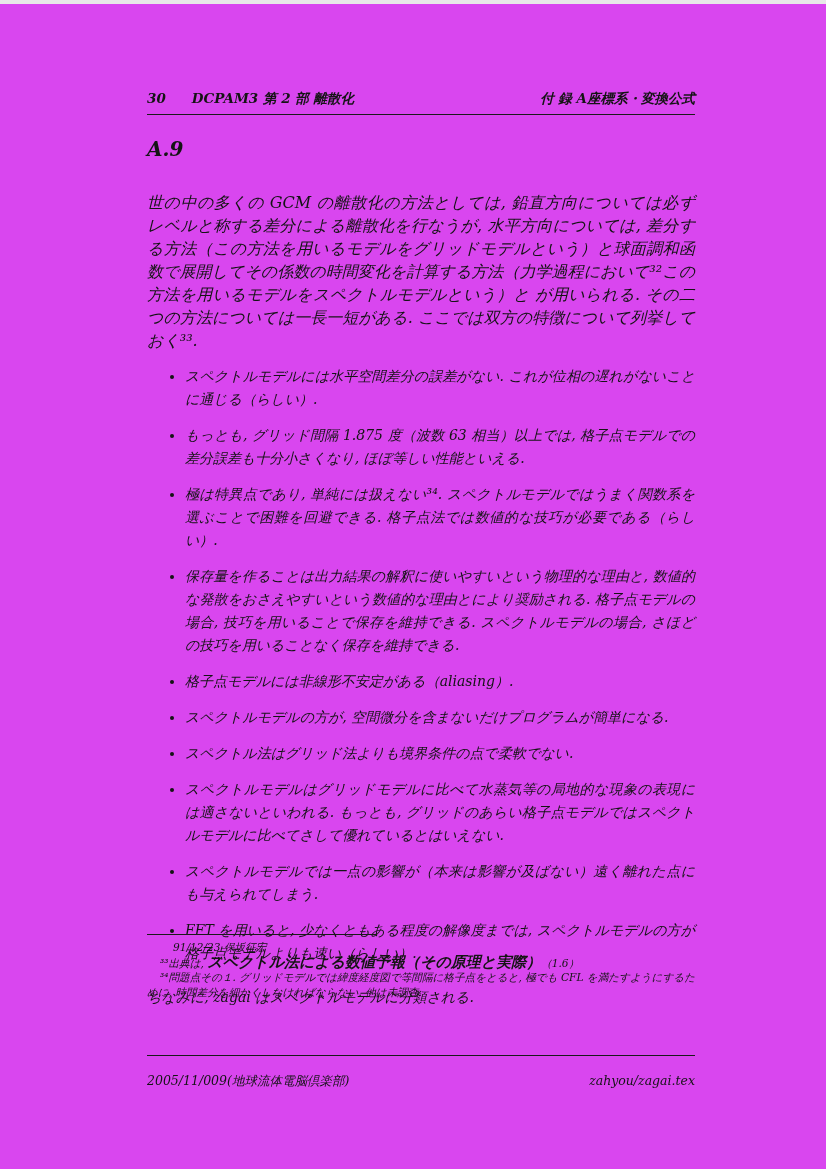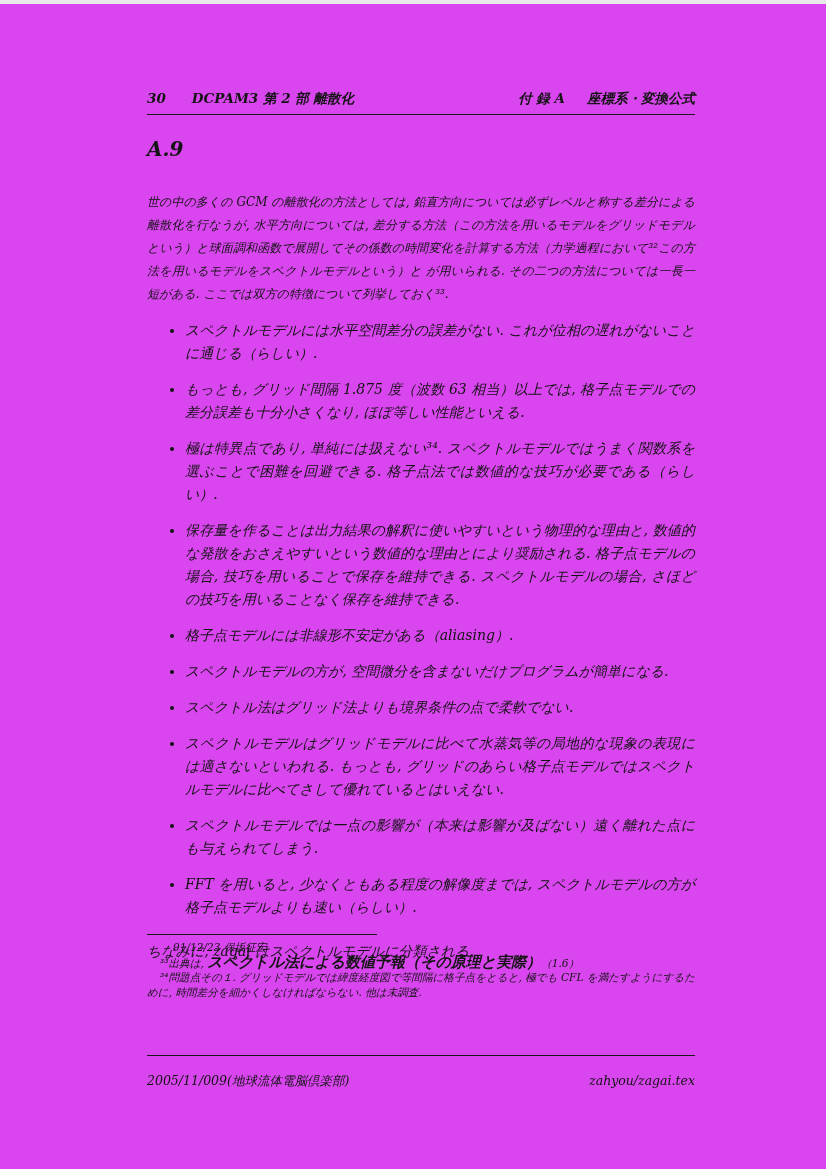--- a/index.html
+++ b/index.html
@@ -27,41 +27,41 @@
     width: 548px;
     display: flex;
     justify-content: space-between;
     align-items: baseline;
     font-size: 13.5px;
     font-weight: bold;
     padding-bottom: 6px;
     border-bottom: 1.4px solid #1a1a1a;
   }
   .runhead .lh { display: flex; gap: 26px; }
-  .runhead .rh { display: flex; gap: 22px; }
+  .runhead .rh { display: flex; }
 
   
   .content {
     position: absolute;
     left: 147px;
     top: 133px;
     width: 548px;
   }
   .section-heading {
     display: flex;
     gap: 38px;
     font-size: 20px;
     font-weight: bold;
     margin: 0 0 30px 0;
     font-family: "DejaVu Sans", "Liberation Sans", sans-serif;
   }
   .section-heading .sec-num { font-family: "DejaVu Serif", "Liberation Serif", serif; }
   .intro {
     margin: 0 0 8px 0;
-    font-size: 12px;
+    font-size: 16px;
     line-height: 23px;
     text-align: justify;
   }
   ul.points {
     margin: 0;
     padding: 0 0 0 38px;
     list-style: disc outside;
   }
   ul.points li {
     margin: 13px 0;

